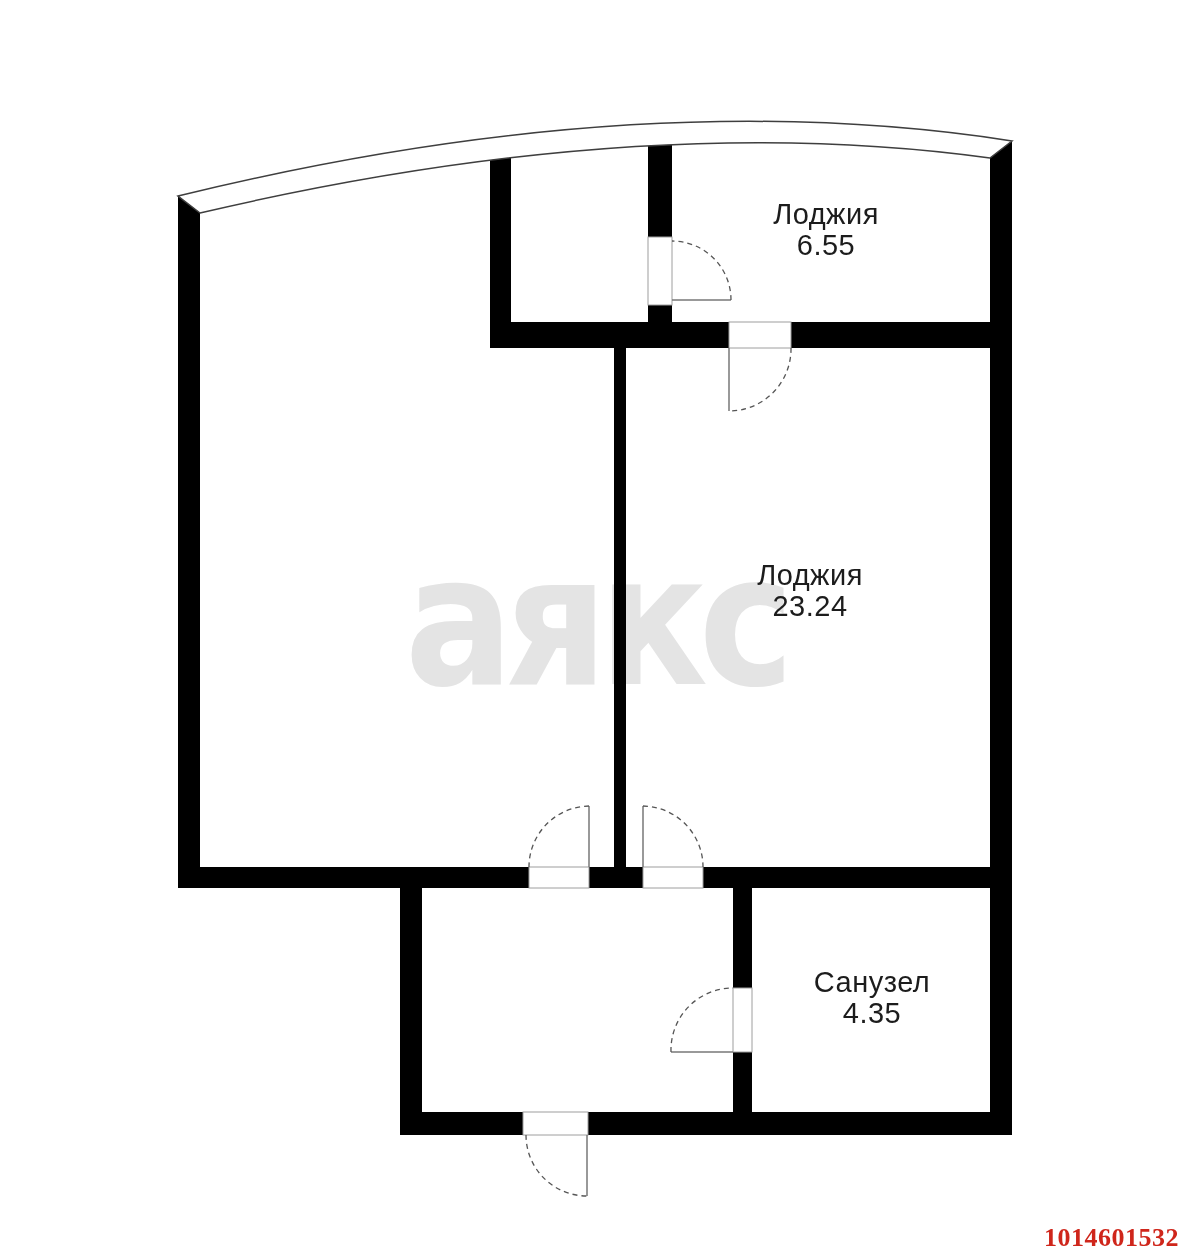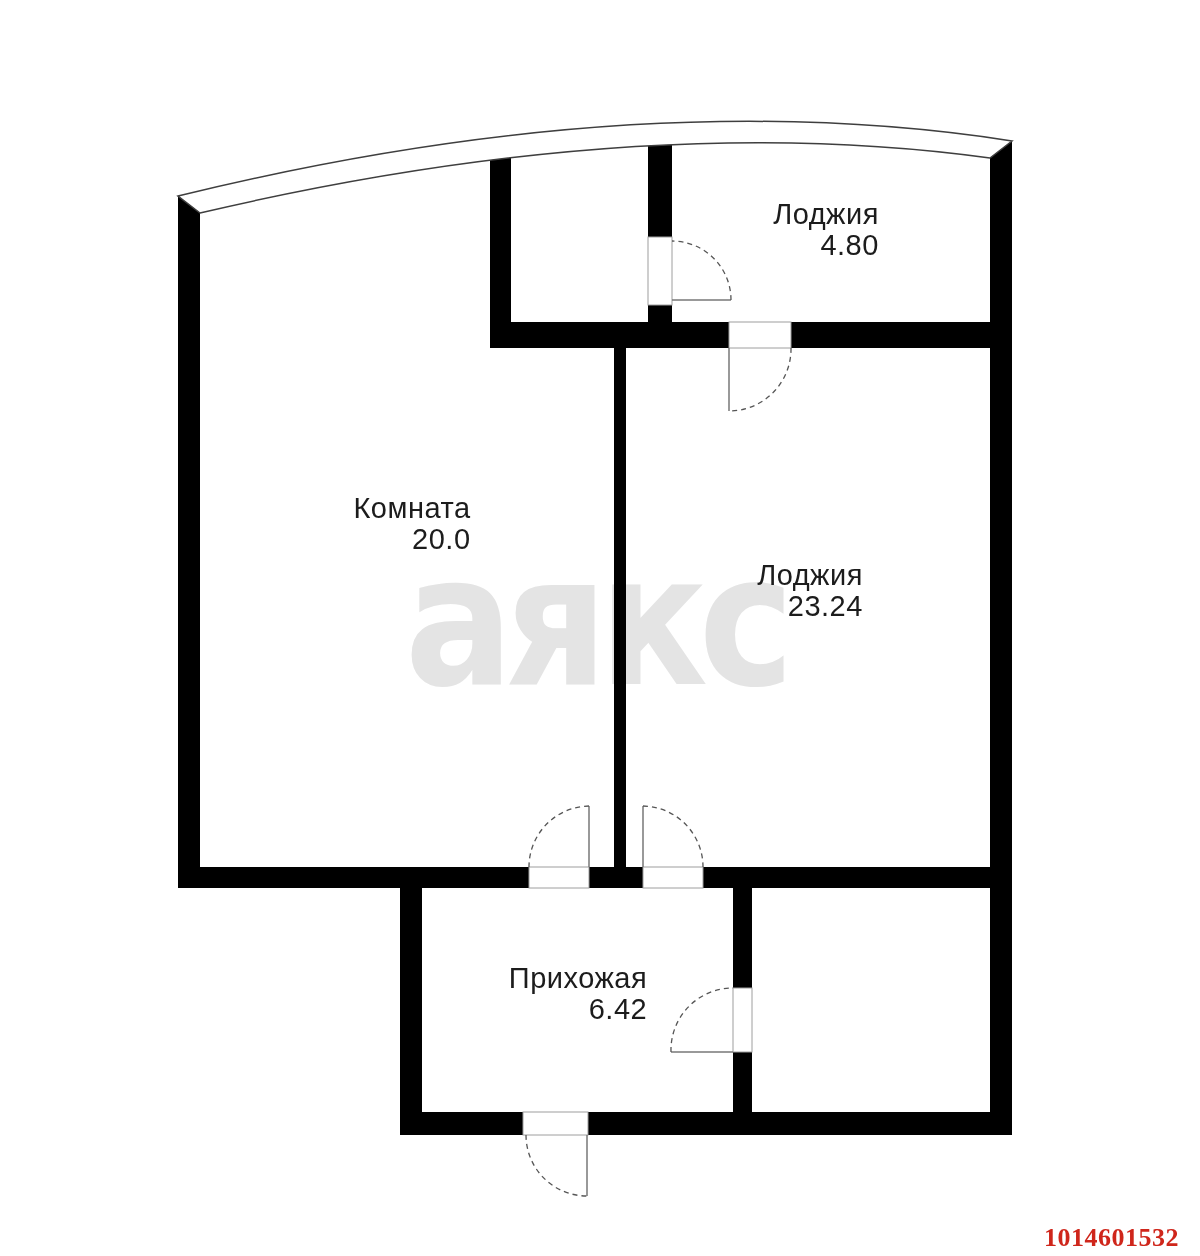--- a/index.html
+++ b/index.html
@@ -19,21 +19,21 @@
     font-weight:700;
     font-size:158px;
     letter-spacing:-9px;
     color:#e4e4e4;
     white-space:nowrap;
     user-select:none;
   }
   .room-label{
     position:absolute;
     transform:translateX(-50%);
-    text-align:right;
+    text-align:center;
     font-size:29px;
     line-height:31px;
     color:#1c1c1c;
     letter-spacing:0.5px;
     white-space:nowrap;
   }
   .room-label .area{display:block;}
   .label-loggia  {left:826px;top:199px;}
   .label-room    {left:412px;top:493px;}
   .label-kitchen {left:810px;top:560px;}
@@ -113,29 +113,25 @@
         <path d="M 589,806 A 61,61 0 0 0 529,867"></path>
         <path d="M 643,806 A 61,61 0 0 1 703,867"></path>
         <path d="M 671,1052 A 62,62 0 0 1 733,988"></path>
         <path d="M 526,1135 A 61,61 0 0 0 587,1196"></path>
       </g>
     </g>
   </svg>
 
   <div class="room-label label-loggia">
     <span>Лоджия</span>
-    <span class="area">4.80</span>
-  </div>
-  <div class="room-label label-room">
-    <span>Комната</span>
-    <span class="area">20.0</span>
+    <span class="area">6.55</span>
   </div>
   <div class="room-label label-kitchen">
     <span>Лоджия</span>
     <span class="area">23.24</span>
   </div>
-  <div class="room-label label-hallway">
-    <span>Прихожая</span>
-    <span class="area">6.42</span>
+  <div class="room-label label-bathroom">
+    <span>Санузел</span>
+    <span class="area">4.35</span>
   </div>
 
   <div class="listing-id">1014601532</div>
 </div>
 
 </body></html>

